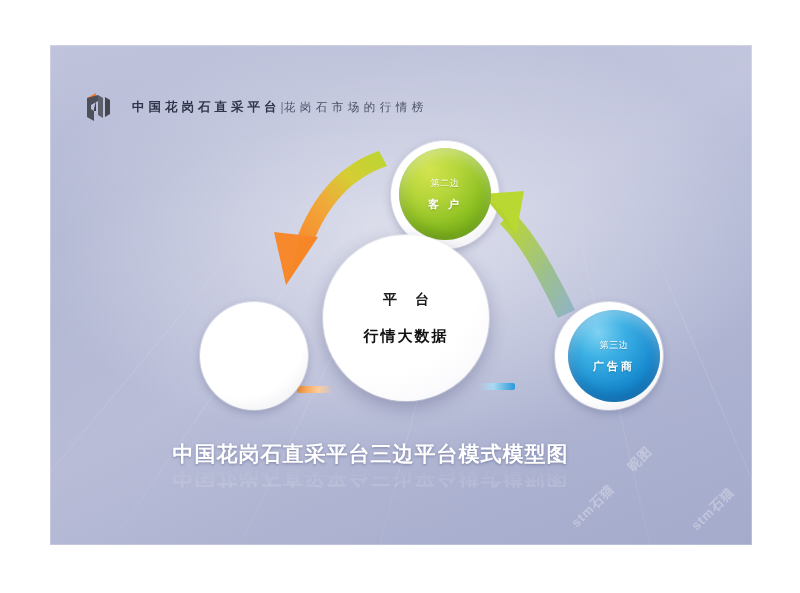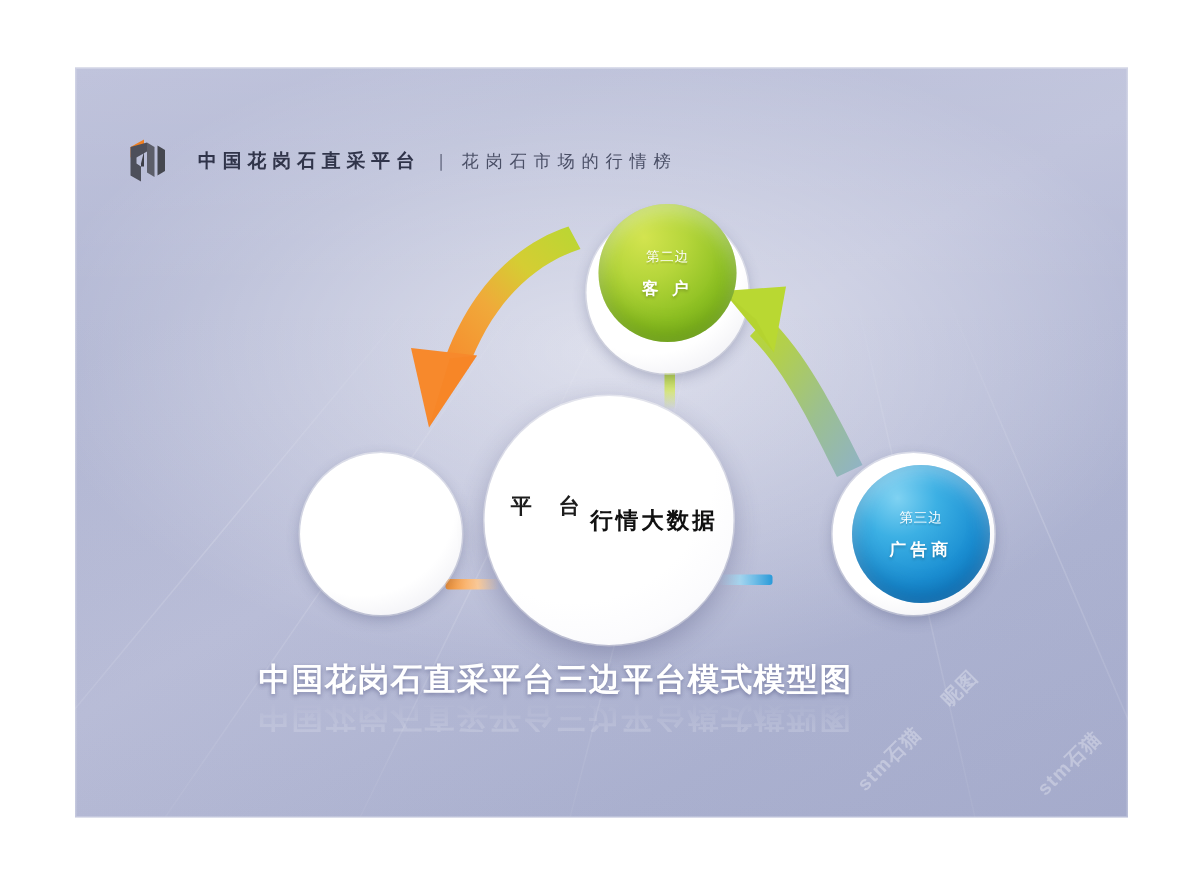--- a/index.html
+++ b/index.html
@@ -50,21 +50,20 @@
     top: 42px;
     display: flex;
     align-items: center;
     gap: 14px;
     z-index: 6;
   }
   #brand-logo { width: 40px; height: 40px; display: block; }
   .brand-text {
     display: flex;
     align-items: center;
-    gap: 12px;
     color: #3a3f52;
   }
   .brand-main {
     font-size: 12.5px;
     font-weight: bold;
     letter-spacing: 4px;
     color: #30344a;
     white-space: nowrap;
   }
   .brand-sep {
@@ -117,21 +116,21 @@
     position: absolute;
     border-radius: 50%;
     background: radial-gradient(circle at 38% 30%, #ffffff 0%, #ffffff 62%, #f2f2f6 82%, #dcdce6 100%);
     box-shadow: 0 3px 9px rgba(60,65,110,0.30), 0 0 0 1px rgba(255,255,255,0.55);
     z-index: 4;
   }
 
   
   #node-customer-ring { left: 341px; top: 96px; width: 108px; height: 108px; }
   #node-customer {
-    left: 349px; top: 91px; width: 92px; height: 92px;
+    left: 349px; top: 103px; width: 92px; height: 92px;
     background: radial-gradient(circle at 33% 24%, #d3e44f 0%, #b6d63b 30%, #8dc022 62%, #6aa516 100%);
     box-shadow: inset 0 -7px 14px rgba(60,100,5,.30), inset 0 6px 12px rgba(255,255,255,.40);
   }
 
   
   #node-mine-ring { left: 150px; top: 257px; width: 108px; height: 108px; }
   #node-mine {
     left: 158px; top: 265px; width: 92px; height: 92px;
     background: radial-gradient(circle at 33% 24%, #ffc98b 0%, #fba957 28%, #f5912f 60%, #e8751a 100%);
     box-shadow: inset 0 -7px 14px rgba(150,60,5,.28), inset 0 6px 12px rgba(255,255,255,.42);
@@ -141,26 +140,27 @@
   #node-ad-ring { left: 505px; top: 257px; width: 108px; height: 108px; }
   #node-ad {
     left: 518px; top: 265px; width: 92px; height: 92px;
     background: radial-gradient(circle at 33% 24%, #7fd2f2 0%, #3cb0e4 28%, #1a8ed2 62%, #0a6bb4 100%);
     box-shadow: inset 0 -7px 14px rgba(5,55,110,.30), inset 0 6px 12px rgba(255,255,255,.38);
   }
 
   
   #node-platform {
     position: absolute;
-    left: 273px; top: 219px;
+    left: 273px; top: 190px;
     width: 166px; height: 166px;
     border-radius: 50%;
     background: radial-gradient(circle at 36% 26%, #ffffff 0%, #ffffff 58%, #fbfbfd 76%, #ededf3 92%, #dfdfe9 100%);
     box-shadow: 0 6px 18px rgba(55,60,105,0.32), 0 0 0 1px rgba(255,255,255,0.6);
     display: flex;
+    flex-direction: column;
     align-items: center;
     justify-content: center;
     z-index: 7;
   }
   #node-platform .plat-sub {
     font-size: 14px;
     font-weight: bold;
     letter-spacing: 7px;
     color: #1c1c1c;
     text-indent: 7px;

